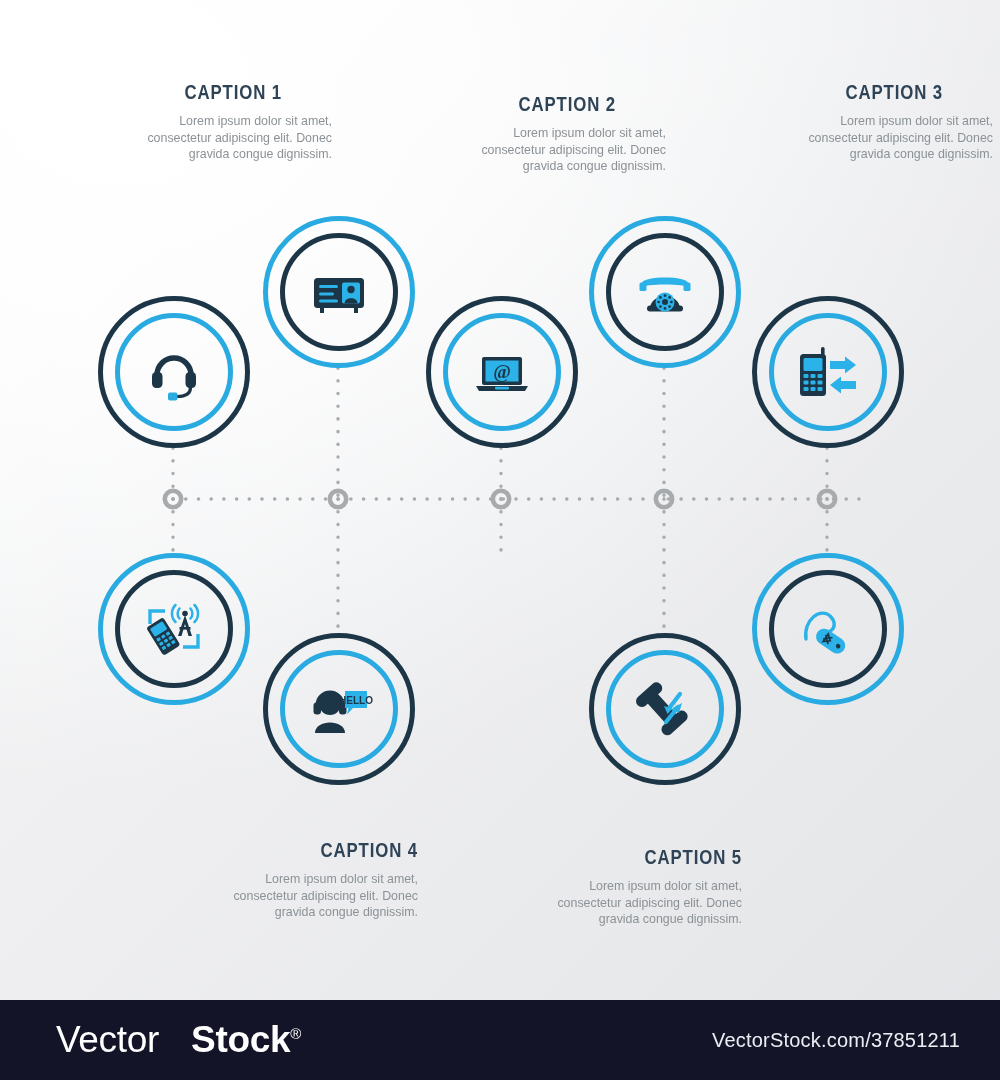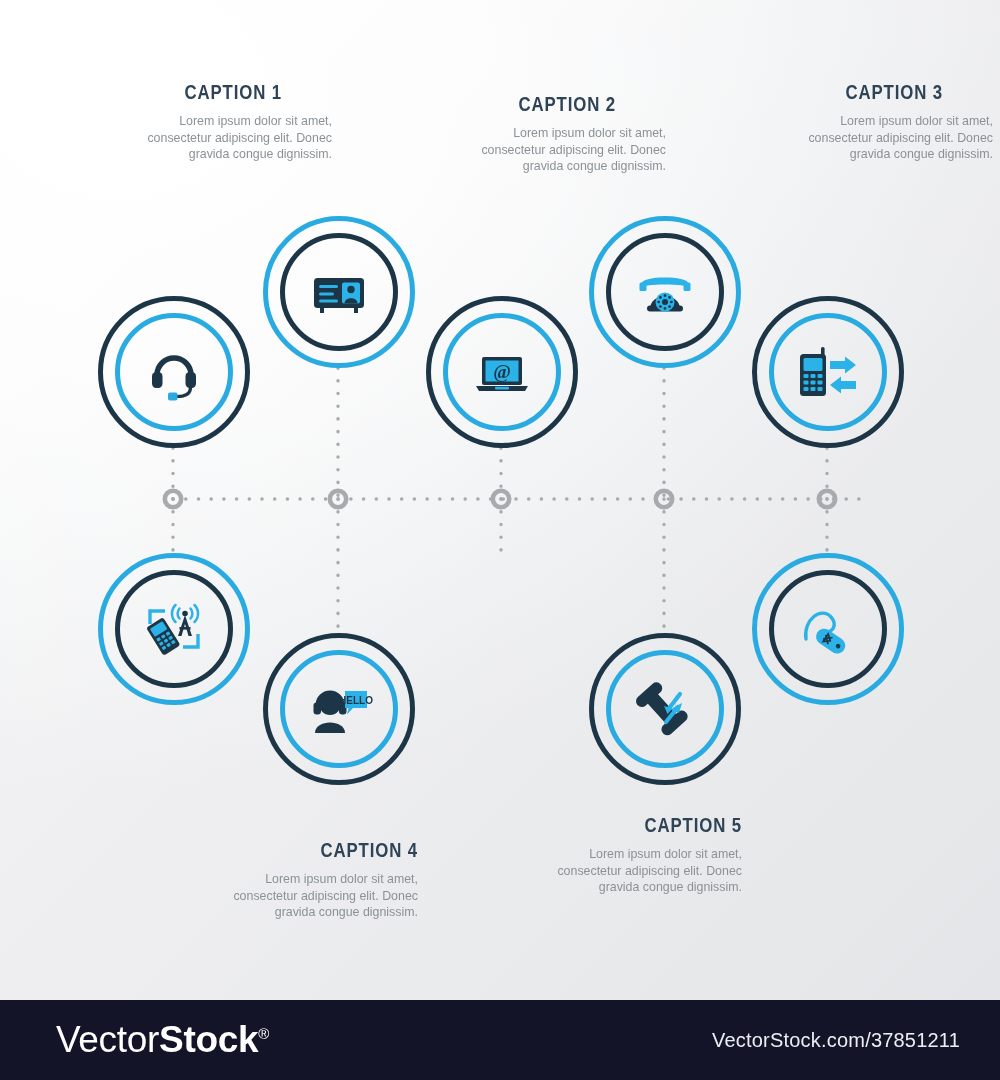--- a/index.html
+++ b/index.html
@@ -111,21 +111,21 @@
     position: absolute;
     left: 56px;
     top: 50%;
     transform: translateY(-50%);
     font-size: 37px;
     color: #ffffff;
     letter-spacing: -0.3px;
     white-space: nowrap;
   }
   #wordmark .wm-light { font-weight: 300; }
-  #wordmark .wm-bold { font-weight: bold; }
+  #wordmark .wm-bold { font-weight: bold; margin-left: 32px; }
   #wordmark .wm-reg {
     font-size: 15px;
     vertical-align: super;
     font-weight: normal;
   }
   #footer-url {
     position: absolute;
     right: 40px;
     top: 50%;
     transform: translateY(-50%);
@@ -188,21 +188,21 @@
 gravida congue dignissim.</div>
   </div>
 
   <div class="caption align-right-block" style="left:168px; top:838px; width:250px;">
     <div class="caption-title align-right">CAPTION 4</div>
     <div class="caption-body">Lorem ipsum dolor sit amet,
 consectetur adipiscing elit. Donec
 gravida congue dignissim.</div>
   </div>
 
-  <div class="caption align-right-block" style="left:492px; top:813px; width:250px;">
+  <div class="caption align-right-block" style="left:492px; top:845px; width:250px;">
     <div class="caption-title align-right">CAPTION 5</div>
     <div class="caption-body">Lorem ipsum dolor sit amet,
 consectetur adipiscing elit. Donec
 gravida congue dignissim.</div>
   </div>
 
   <div class="badge" style="left:98px; top:296px; width:152px; height:152px;">
     <div class="ring-outer" style="border:5px solid #1d3647;"></div>
     <div class="ring-inner" style="left:17px; top:17px; right:17px; bottom:17px; border:5px solid #29abe2;"></div>
     <div class="badge-icon">

